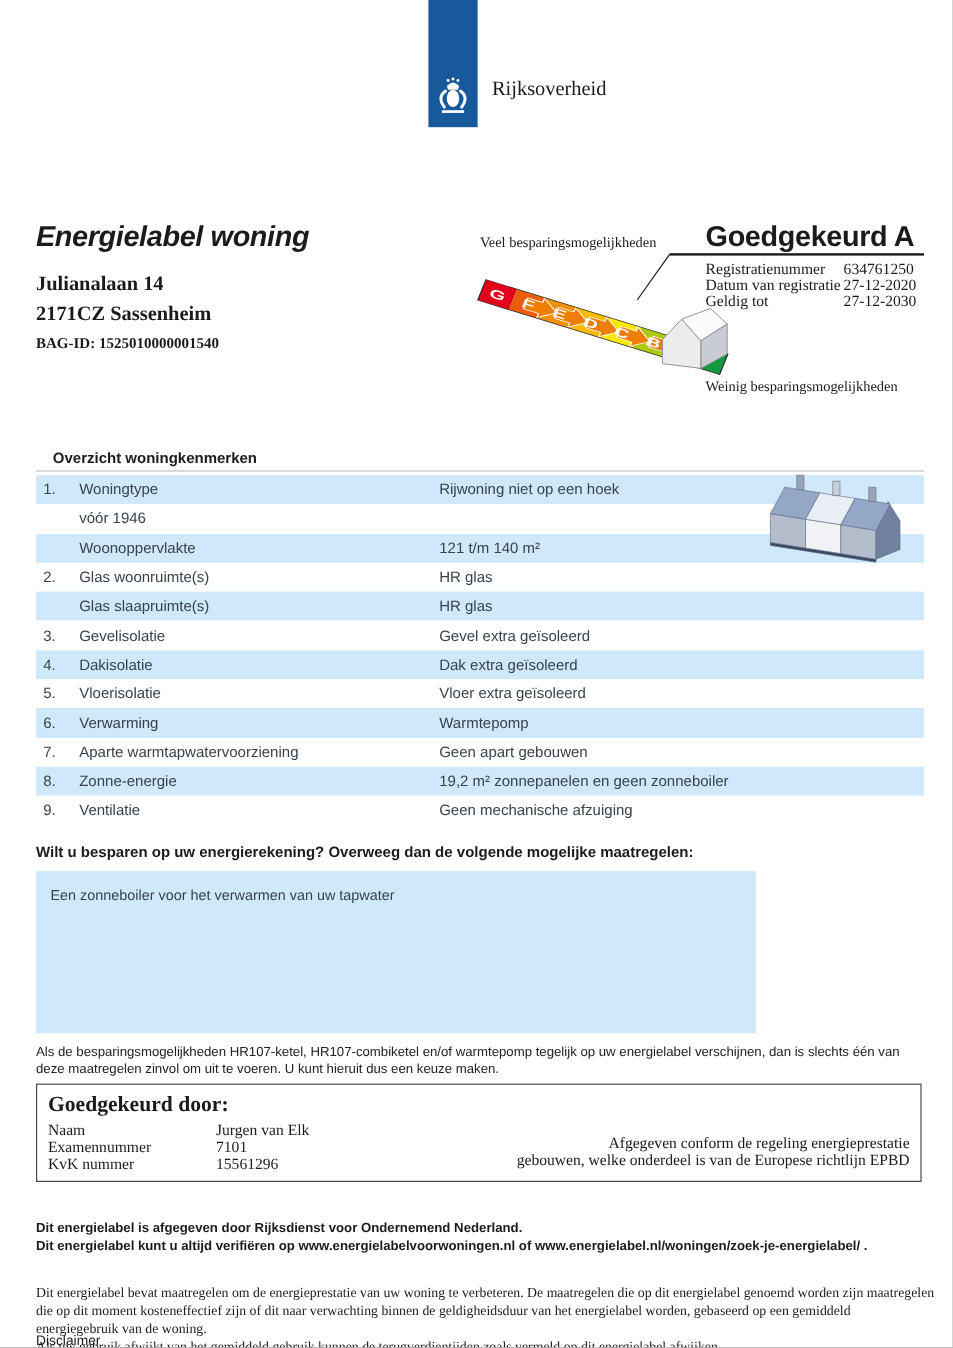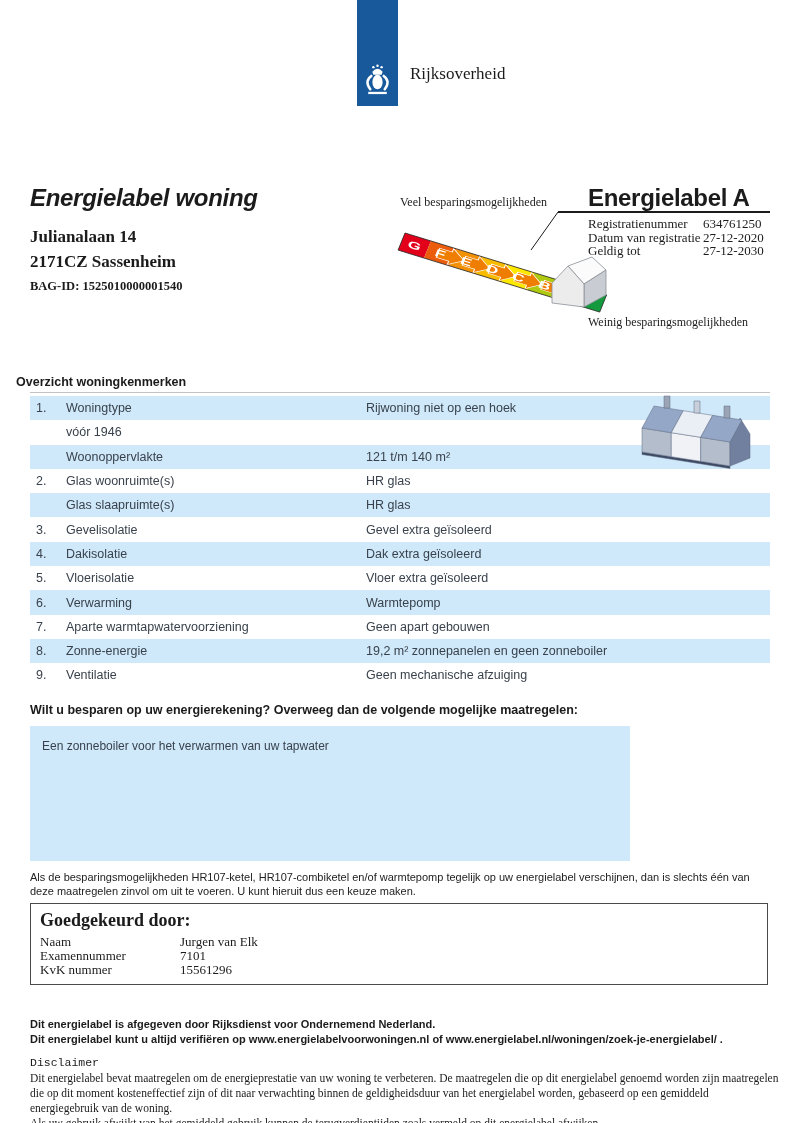--- a/index.html
+++ b/index.html
@@ -28,21 +28,21 @@
   .reg-value{}
 
   .caption{position:absolute;font-family:"Liberation Serif",serif;font-size:12px;color:#1b1b1b;}
   .caption-top{left:400px;top:195px;}
   .caption-bottom{left:588px;top:315px;}
 
   .scale-svg{position:absolute;left:390px;top:195px;}
 
   
   .section-heading{position:absolute;font-size:12.5px;font-weight:bold;color:#1b1b1b;}
-  .h-overzicht{left:16px;top:375px;}
+  .h-overzicht{left:44px;top:375px;}
   .table-rule{position:absolute;left:30px;top:392px;width:740px;border-top:1px solid #c2c2c2;}
   .ktable{position:absolute;left:30px;top:396px;width:740px;}
   .trow{display:flex;align-items:center;height:24.3px;font-size:12.5px;color:#39424c;}
   .trow:nth-child(odd){background:#cfe9fa;}
   .tnum{width:30px;padding-left:6px;}
   .tlabel{width:300px;}
   .tvalue{flex:1;}
 
   .house-illu{position:absolute;left:638px;top:388px;}
 
@@ -59,21 +59,21 @@
   .approval-rows{position:absolute;left:9px;top:31px;font-family:"Liberation Serif",serif;
                  font-size:13px;line-height:14px;}
   .approval-row{display:flex;}
   .approval-label{width:140px;}
   .conform{position:absolute;right:9px;bottom:10px;text-align:right;font-family:"Liberation Serif",serif;
            font-size:13px;line-height:14px;}
 
   
   .footer-bold{position:absolute;left:30px;font-size:11px;font-weight:bold;color:#1b1b1b;}
   .fb1{top:1018px;} .fb2{top:1033px;text-align:right;}
-  .disclaimer-title{position:absolute;left:30px;top:1056px;font-family:Liberation Mono, monospace;font-size:11.5px;}
+  .disclaimer-title{position:absolute;left:30px;top:1112px;font-family:Liberation Sans, sans-serif;font-size:11.5px;}
   .disclaimer-body{position:absolute;left:30px;top:1071px;width:750px;font-family:"Liberation Serif",serif;
                    font-size:11.5px;line-height:15px;}
 </style>
 </head>
 <body>
 
 <div class="page">
 
   <div class="ribbon">
     <svg width="35" height="36" viewBox="0 0 34 34">
@@ -89,21 +89,21 @@
   </div>
   <div class="logo-text">Rijksoverheid</div>
 
   <div class="doc-title">Energielabel woning</div>
   <div class="address">
     <div>Julianalaan 14</div>
     <div>2171CZ Sassenheim</div>
   </div>
   <div class="bag-id">BAG-ID: 1525010000001540</div>
 
-  <div class="label-title">Energielabel A</div>
+  <div class="label-title">Goedgekeurd A</div>
   <div class="label-rule"></div>
   <div class="reg-block">
     <div class="reg-row">
       <span class="reg-label">Registratienummer</span>
       <span class="reg-value">634761250</span>
     </div>
     <div class="reg-row">
       <span class="reg-label">Datum van registratie</span>
       <span class="reg-value">27-12-2020</span>
     </div>
@@ -241,20 +241,24 @@
       </div>
       <div class="approval-row">
         <span class="approval-label">Examennummer</span>
         <span>7101</span>
       </div>
       <div class="approval-row">
         <span class="approval-label">KvK nummer</span>
         <span>15561296</span>
       </div>
     </div>
+    <div class="conform">
+      <div>Afgegeven conform de regeling energieprestatie</div>
+      <div>gebouwen, welke onderdeel is van de Europese richtlijn EPBD</div>
+    </div>
   </div>
 
   <div class="footer-bold fb1">Dit energielabel is afgegeven door Rijksdienst voor Ondernemend Nederland.</div>
   <div class="footer-bold fb2">Dit energielabel kunt u altijd verifiëren op www.energielabelvoorwoningen.nl of www.energielabel.nl/woningen/zoek-je-energielabel/ .</div>
   <div class="disclaimer-title">Disclaimer</div>
   <div class="disclaimer-body">
     <div>Dit energielabel bevat maatregelen om de energieprestatie van uw woning te verbeteren. De maatregelen die op dit energielabel genoemd worden zijn maatregelen die op dit moment kosteneffectief zijn of dit naar verwachting binnen de geldigheidsduur van het energielabel worden, gebaseerd op een gemiddeld energiegebruik van de woning.</div>
     <div>Als uw gebruik afwijkt van het gemiddeld gebruik kunnen de terugverdientijden zoals vermeld op dit energielabel afwijken.</div>
   </div>
 

